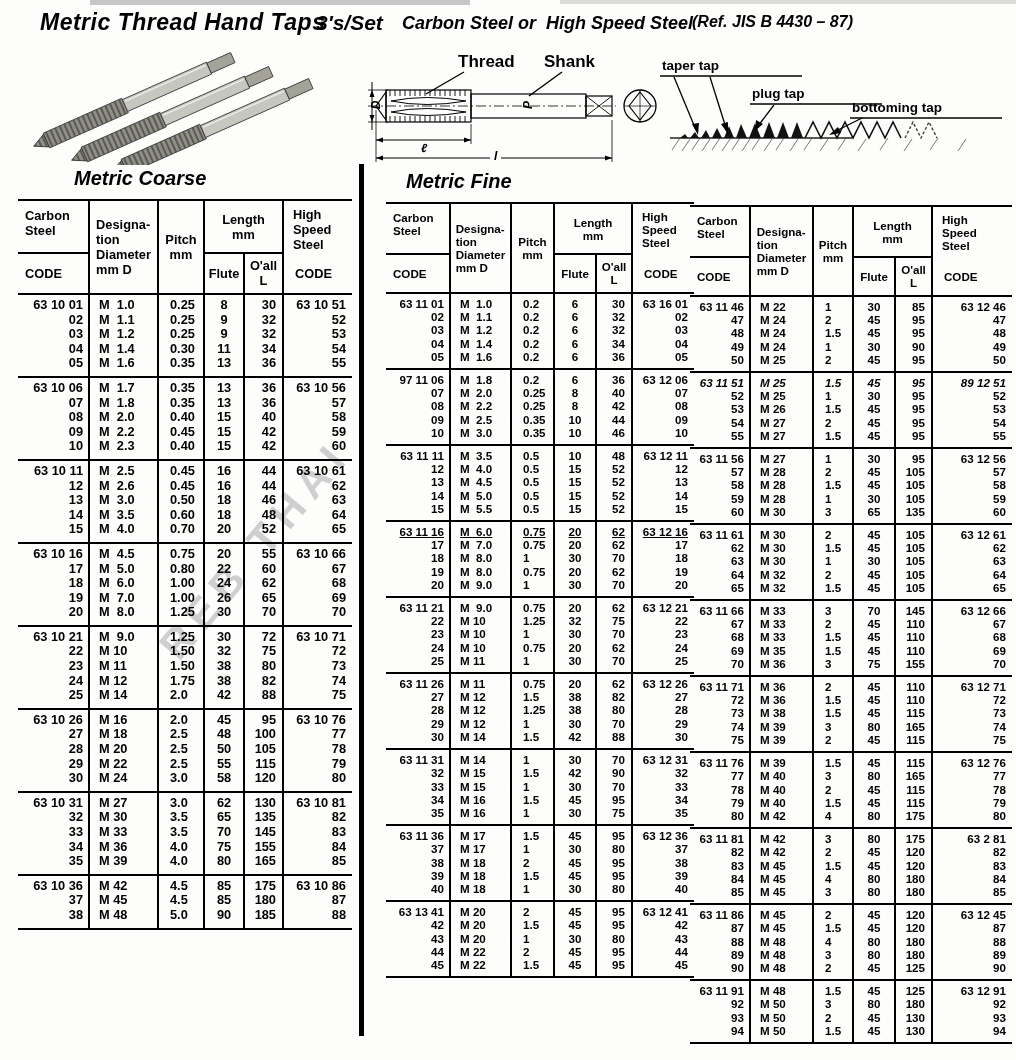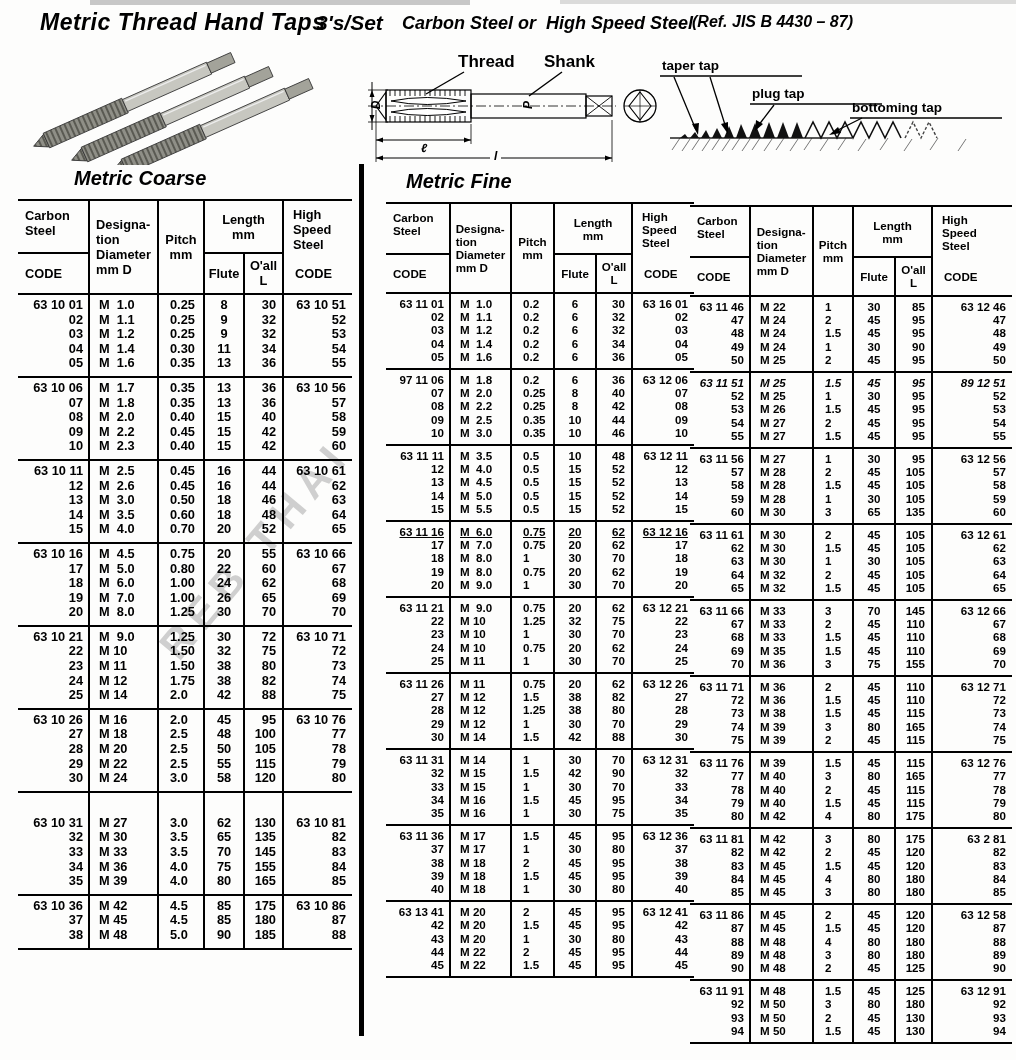--- a/index.html
+++ b/index.html
@@ -535,21 +535,21 @@
             <div class="trow" style="grid-template-columns: 71px 69px 46px 40px 39px 69px; line-height: 14.6px;">
               <div class="cell c-code">30</div>
               <div class="cell c-desig">M 24</div>
               <div class="cell c-pitch">3.0</div>
               <div class="cell c-flute">58</div>
               <div class="cell c-oall">120</div>
               <div class="cell c-hss">80</div>
             </div>
           </div>
           <div class="tgroup">
-            <div class="trow" style="grid-template-columns: 71px 69px 46px 40px 39px 69px; line-height: 14.6px; margin-top: 20px;">
+            <div class="trow" style="grid-template-columns: 71px 69px 46px 40px 39px 69px; line-height: 14.6px;">
               <div class="cell c-code">63 10 31</div>
               <div class="cell c-desig">M 27</div>
               <div class="cell c-pitch">3.0</div>
               <div class="cell c-flute">62</div>
               <div class="cell c-oall">130</div>
               <div class="cell c-hss">63 10 81</div>
             </div>
             <div class="trow" style="grid-template-columns: 71px 69px 46px 40px 39px 69px; line-height: 14.6px;">
               <div class="cell c-code">32</div>
               <div class="cell c-desig">M 30</div>
@@ -1408,21 +1408,21 @@
               <div class="cell c-hss">85</div>
             </div>
           </div>
           <div class="tgroup">
             <div class="trow" style="grid-template-columns: 60px 63px 40px 42px 37px 80px; line-height: 13.2px;">
               <div class="cell c-code">63 11 86</div>
               <div class="cell c-desig">M 45</div>
               <div class="cell c-pitch">2</div>
               <div class="cell c-flute">45</div>
               <div class="cell c-oall">120</div>
-              <div class="cell c-hss">63 12 58</div>
+              <div class="cell c-hss">63 12 45</div>
             </div>
             <div class="trow" style="grid-template-columns: 60px 63px 40px 42px 37px 80px; line-height: 13.2px;">
               <div class="cell c-code">87</div>
               <div class="cell c-desig">M 45</div>
               <div class="cell c-pitch">1.5</div>
               <div class="cell c-flute">45</div>
               <div class="cell c-oall">120</div>
               <div class="cell c-hss">87</div>
             </div>
             <div class="trow" style="grid-template-columns: 60px 63px 40px 42px 37px 80px; line-height: 13.2px;">

